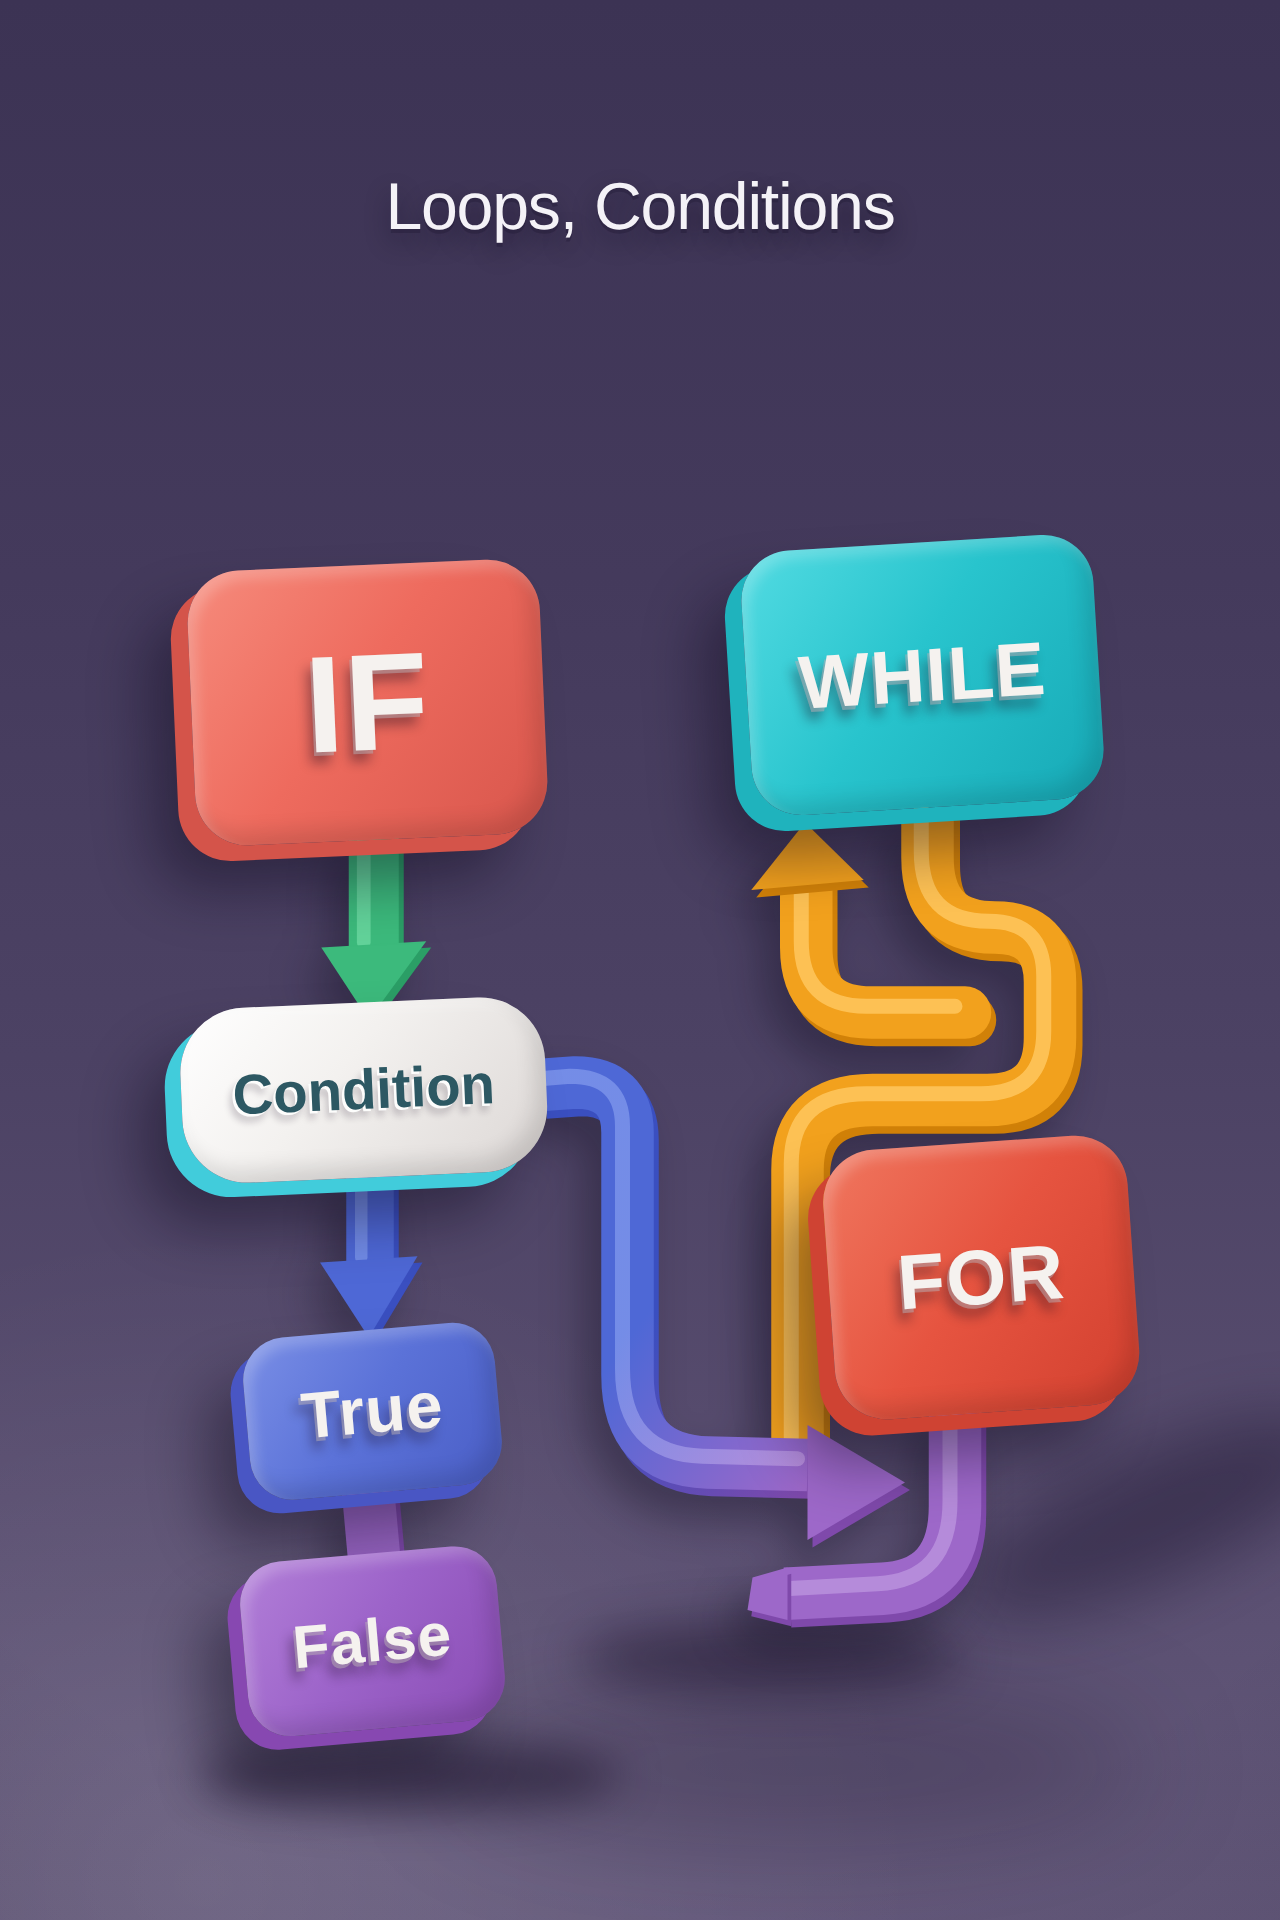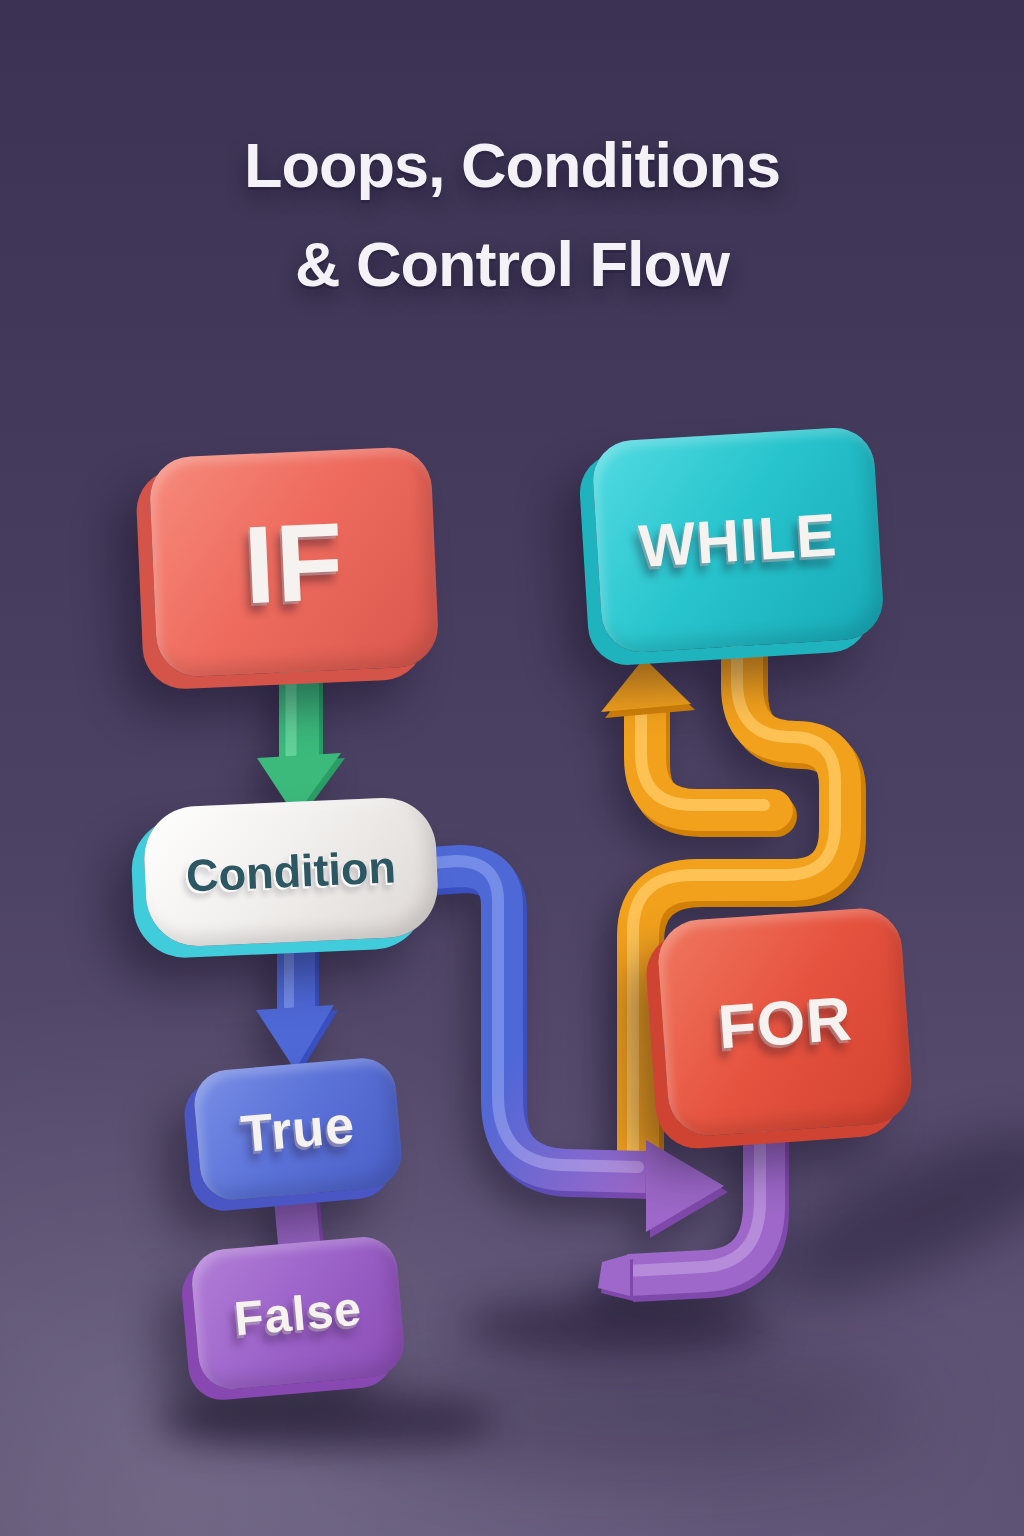--- a/index.html
+++ b/index.html
@@ -9,21 +9,21 @@
     background:
       radial-gradient(90% 55% at 16% 98%, rgba(255,255,255,.10), rgba(255,255,255,0) 62%),
       radial-gradient(150% 120% at 50% 32%, rgba(0,0,0,0) 55%, rgba(14,9,28,.38) 100%),
       linear-gradient(180deg,#3c3354 0%,#443a5c 30%,#4c4264 55%,#584d6f 78%,#655a7c 100%);
   }
   .stage{position:absolute;inset:0;}
 
   
   .title{
     position:absolute;top:116px;left:0;width:1024px;text-align:center;
-    font-weight:700;font-size:63px;line-height:99px;letter-spacing:-1px;
+    font-weight:400;font-size:53px;line-height:99px;letter-spacing:-1px;
     color:var(--c-title-text,#f4f2f7);
     text-shadow:0 3px 0 rgba(28,20,48,.30), 0 9px 20px rgba(10,5,25,.45);
   }
   .title div{white-space:nowrap;}
 
   
   .fshadow{position:absolute;border-radius:50%;pointer-events:none;}
   .fs-false {left:160px;top:1392px;width:336px;height:58px;background:rgba(22,14,38,.50);filter:blur(17px);}
   .fs-arrow {left:462px;top:1296px;width:310px;height:60px;background:rgba(22,14,38,.46);filter:blur(19px);}
   .fs-right {left:756px;top:1162px;width:330px;height:104px;background:rgba(25,16,42,.42);filter:blur(26px);transform:rotate(-24deg);}
@@ -91,21 +91,20 @@
 
 <div class="stage">
 
   <div class="fshadow fs-broad"></div>
   <div class="fshadow fs-false"></div>
   <div class="fshadow fs-arrow"></div>
   <div class="fshadow fs-right"></div>
 
   <div class="title">
     <div>Loops, Conditions</div>
-    <div>&amp; Control Flow</div>
   </div>
 
   <svg class="pipes" width="1024" height="1536" viewBox="0 0 1024 1536">
     <defs>
       <linearGradient id="gBranch" gradientUnits="userSpaceOnUse" x1="500" y1="1075" x2="648" y2="1182">
         <stop offset="0" style="stop-color:var(--c-blue-main)"></stop>
         <stop offset="1" style="stop-color:var(--c-purple-main)"></stop>
       </linearGradient>
       <linearGradient id="gBranchD" gradientUnits="userSpaceOnUse" x1="500" y1="1075" x2="648" y2="1182">
         <stop offset="0" style="stop-color:var(--c-blue-dark)"></stop>

